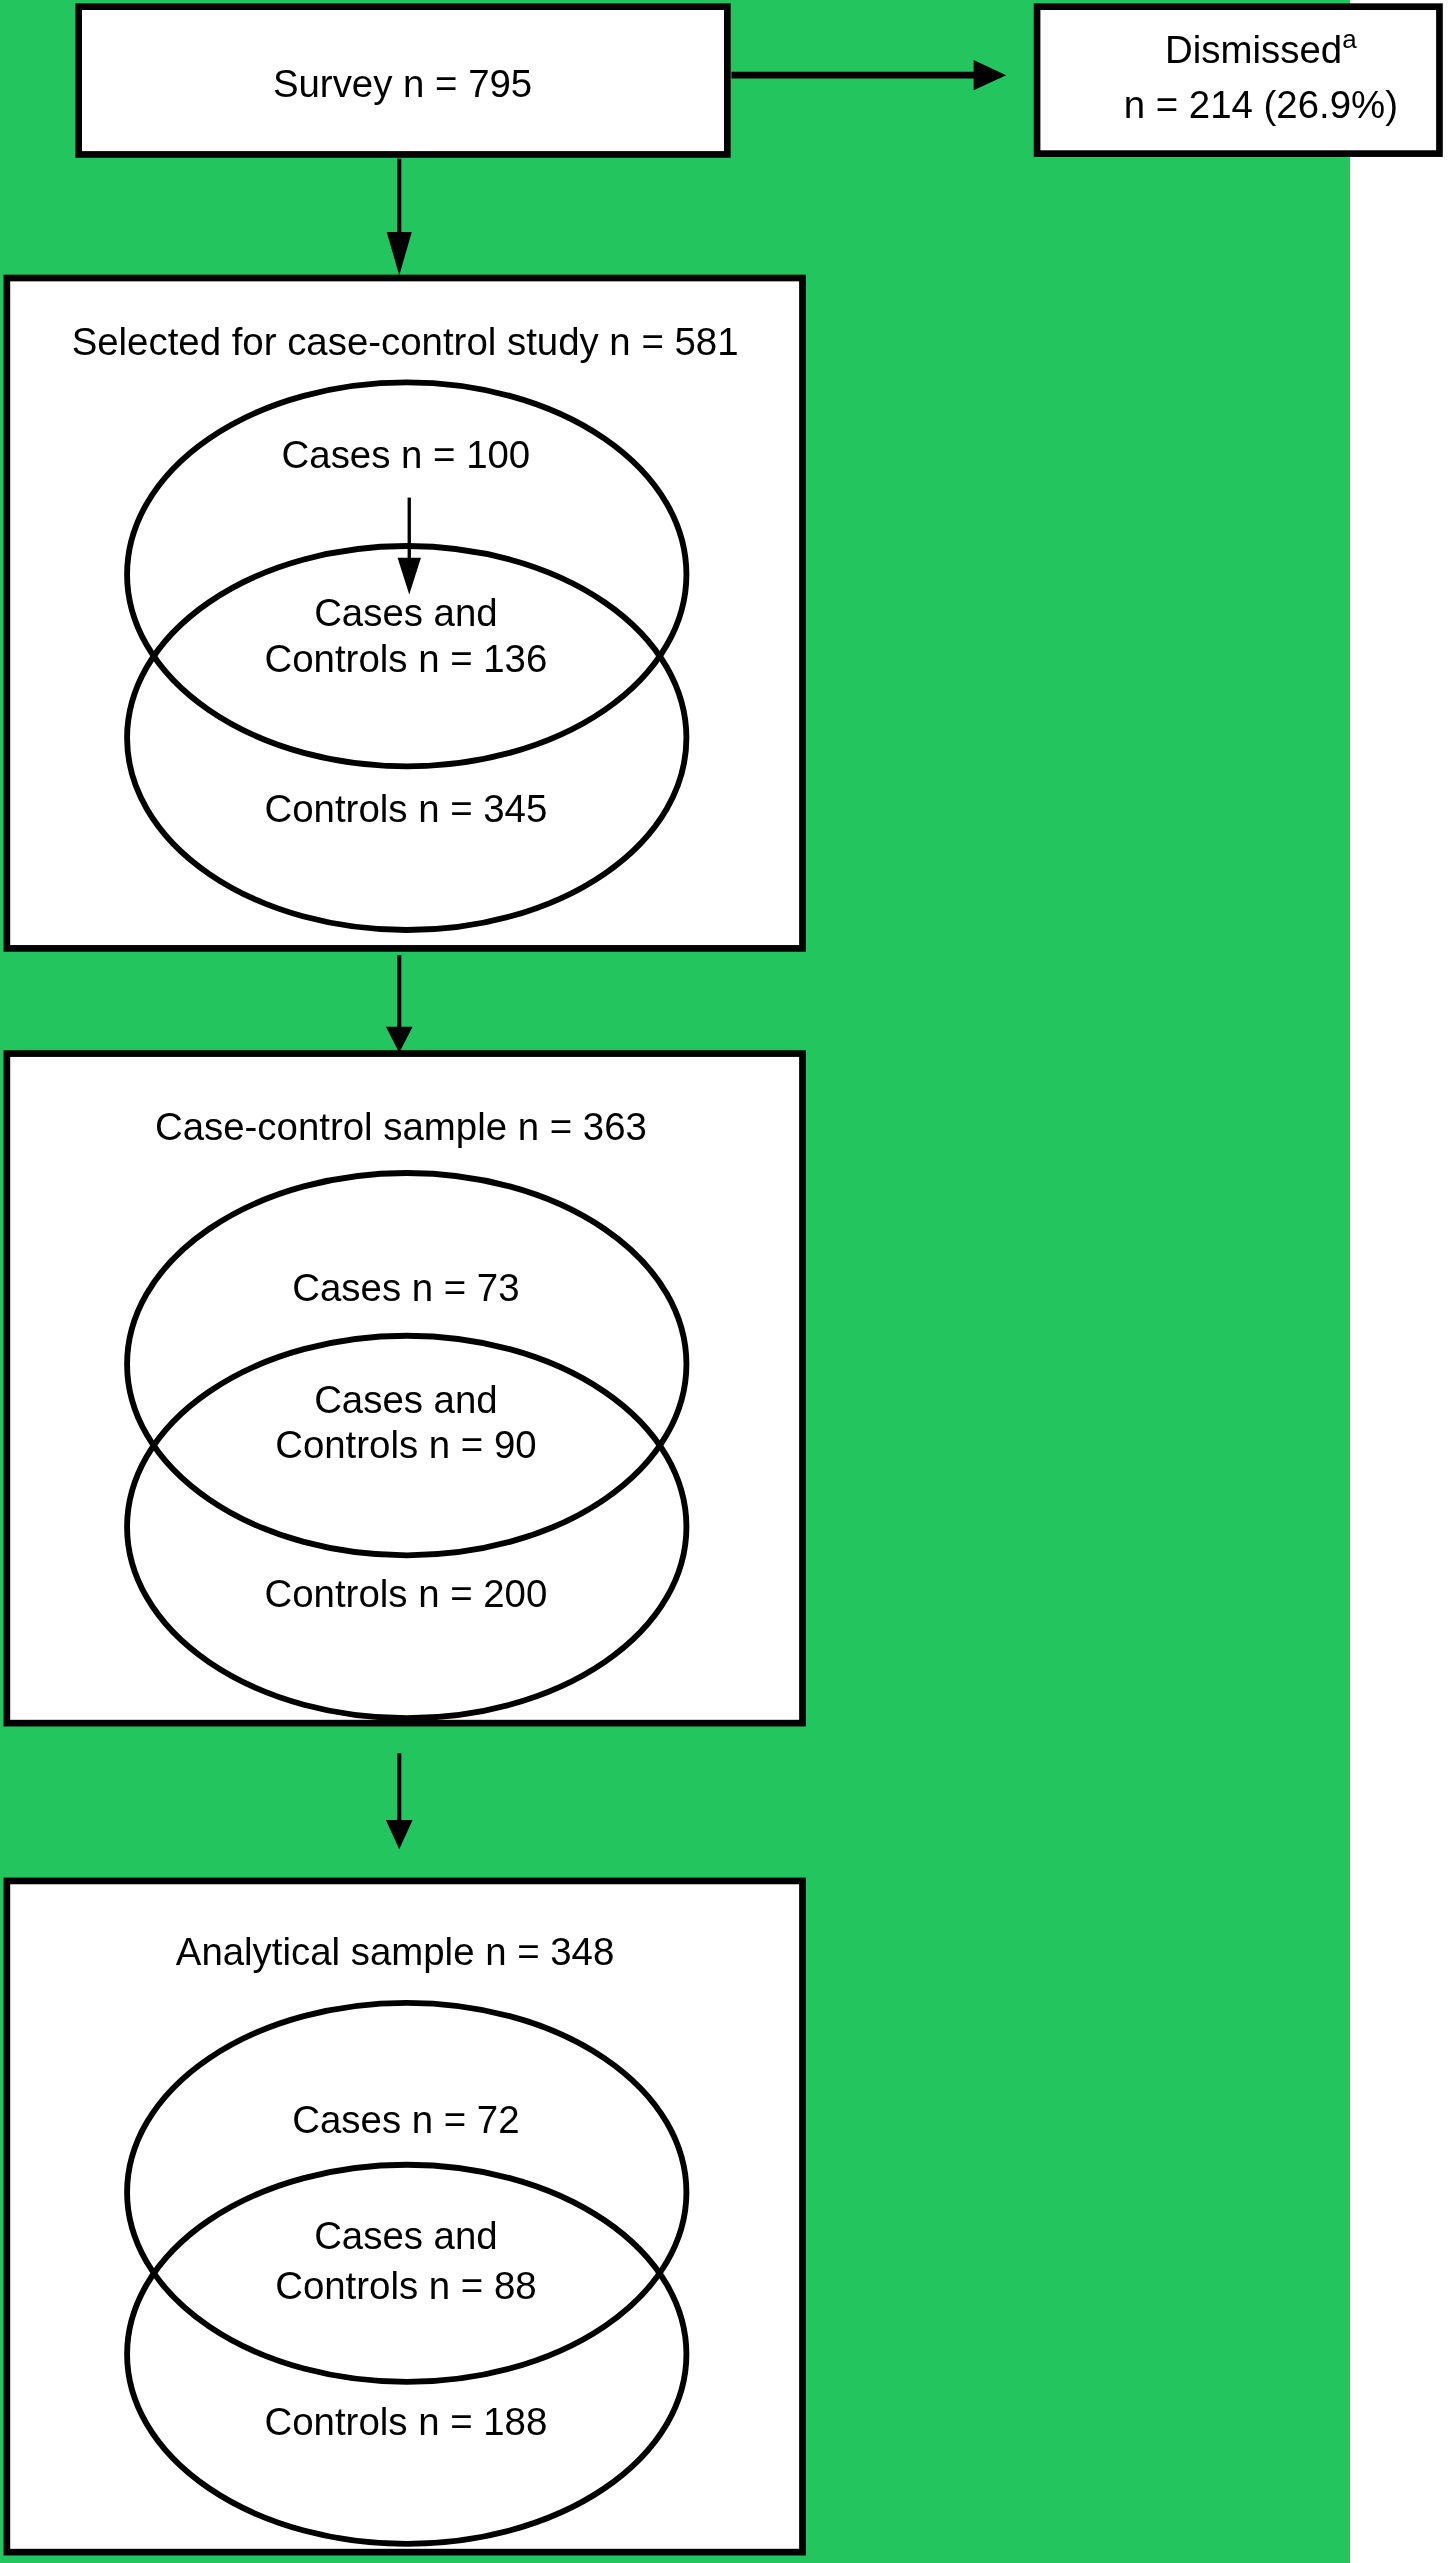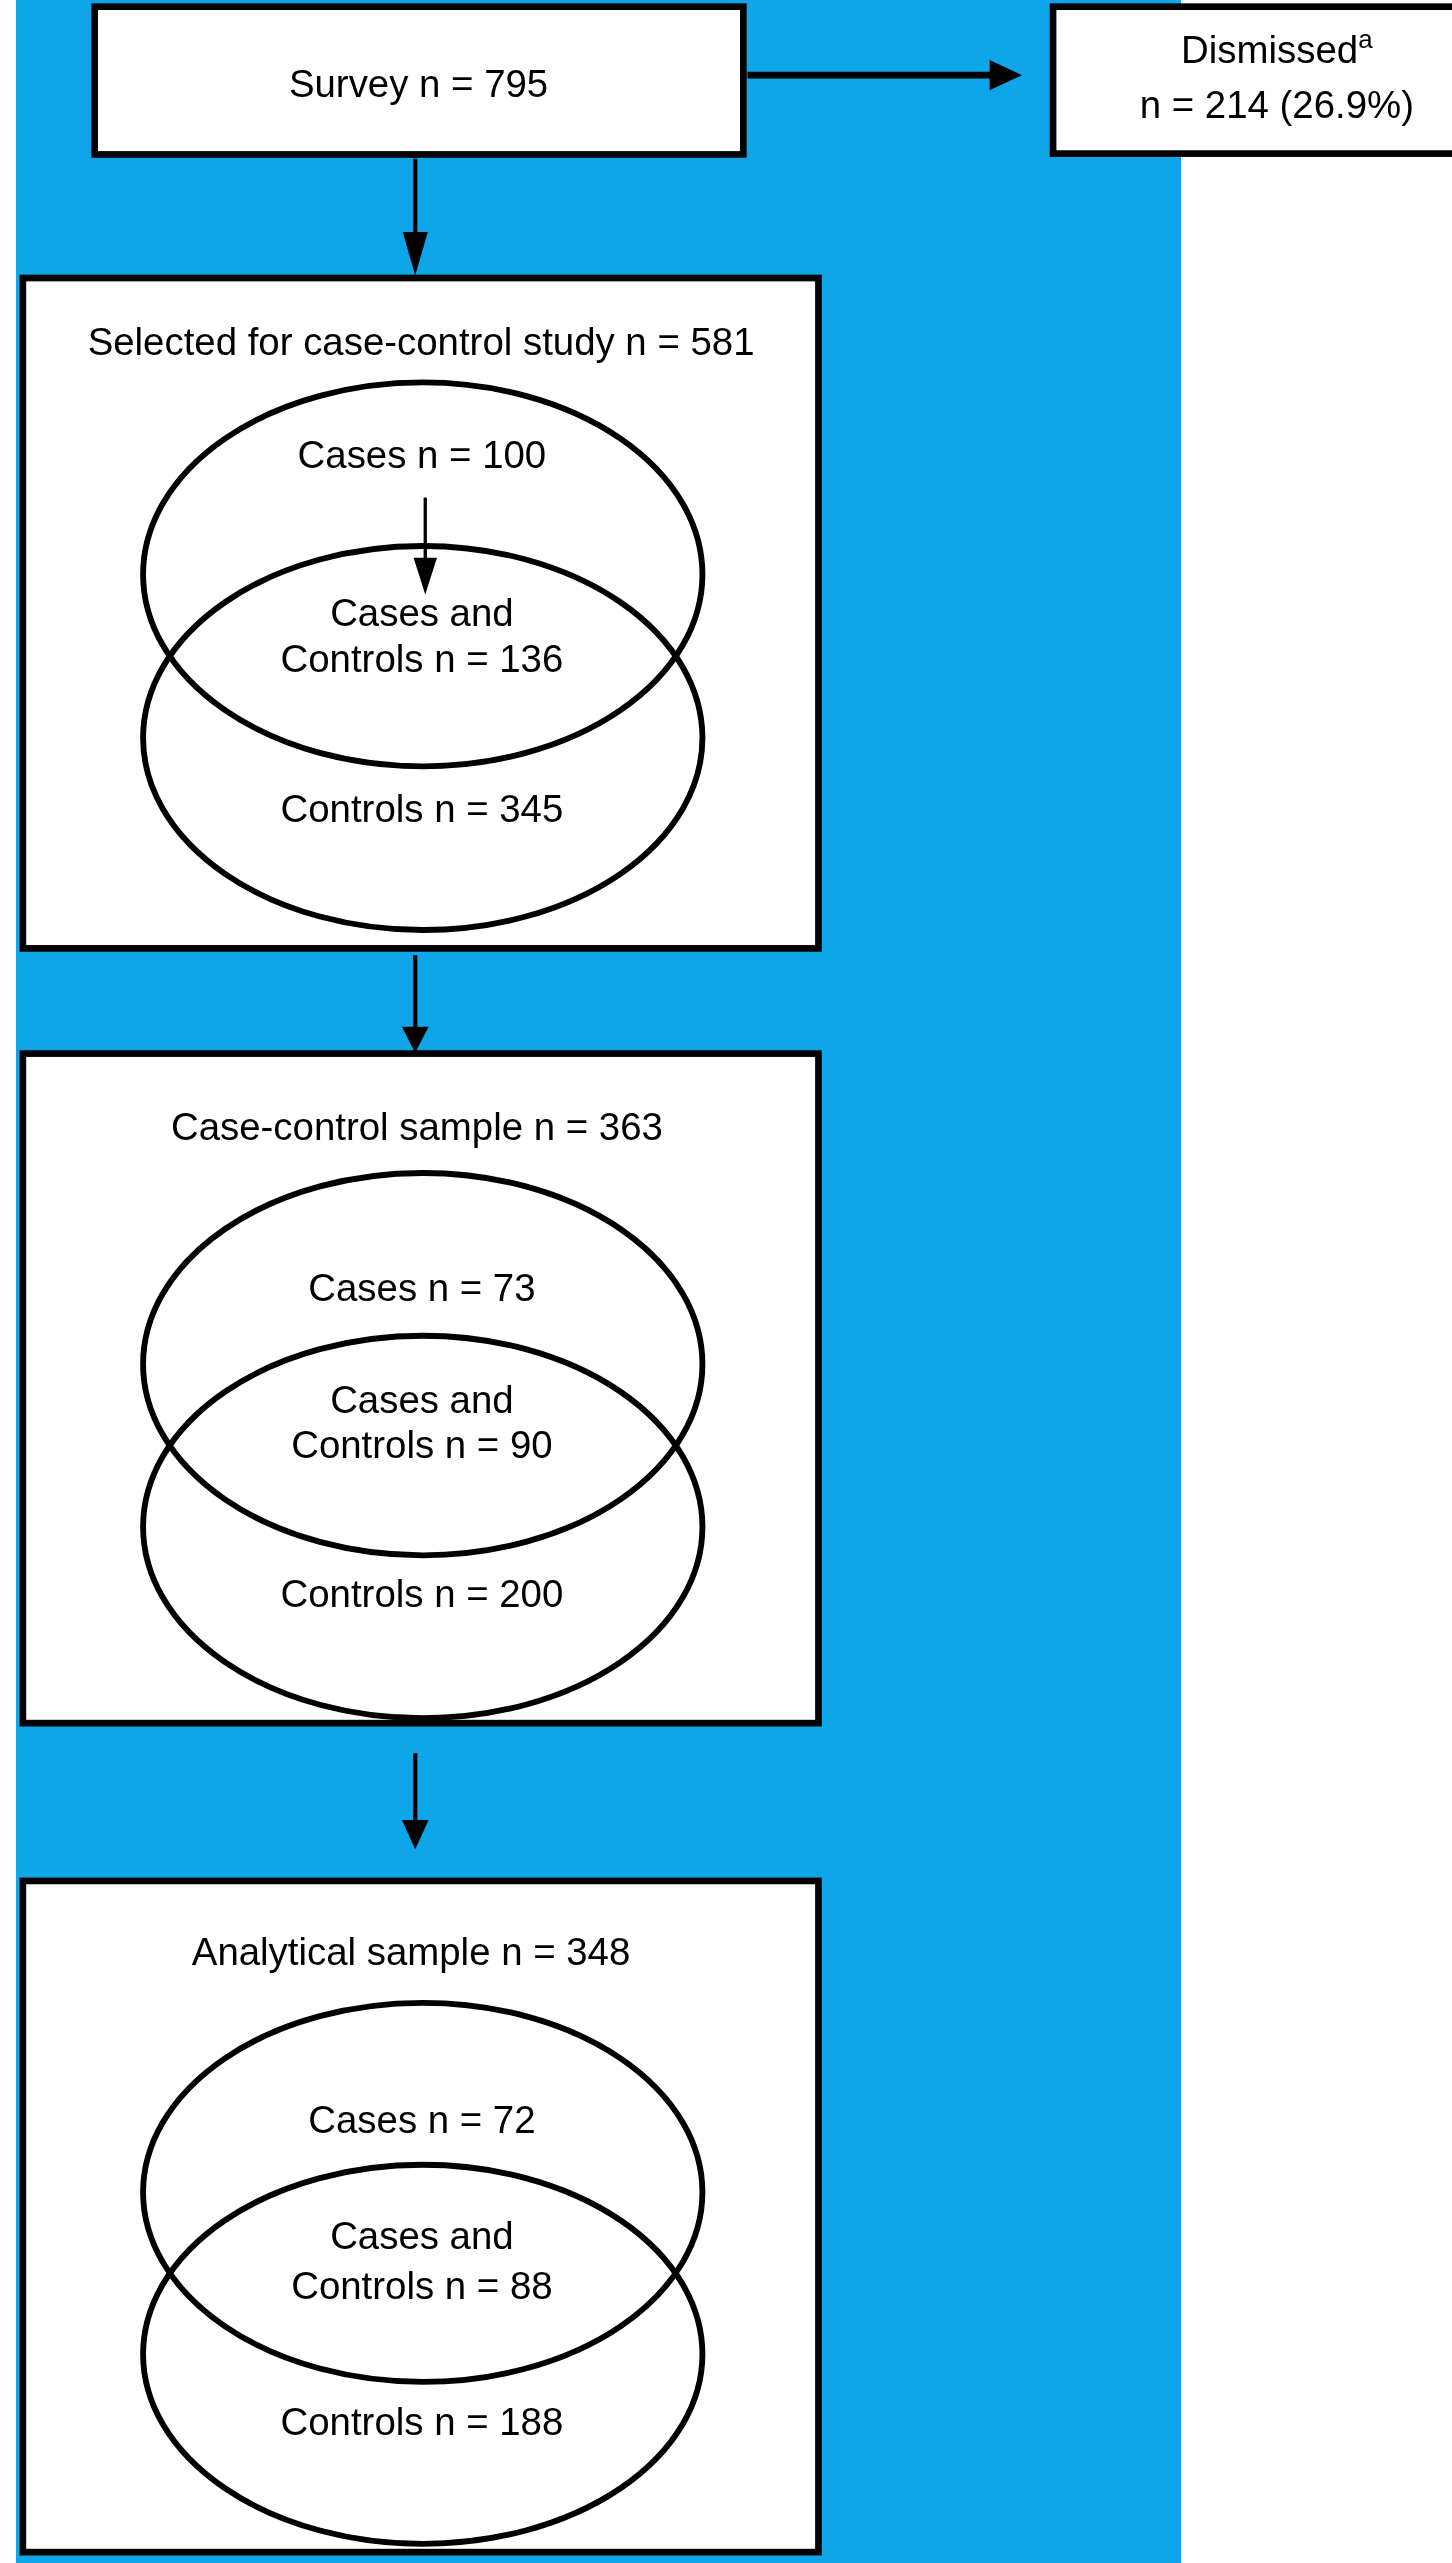--- a/index.html
+++ b/index.html
@@ -2,25 +2,24 @@
 <html style="font-size:13.4px"><head>
 <meta charset="utf-8">
 <style>
   html, body {
     margin: 0;
     padding: 0;
     background: #ffffff;
   }
   .canvas {
     position: relative;
-    width: 1165px;
+    width: 1350px;
     height: 2563px;
-    background: #0ea5e9;
+    background: #22c55e;
     font-family: "Liberation Sans", sans-serif;
-    margin-left: 16px;
   }
   svg { display: block; }
   .node-rect {
     fill: #ffffff;
     stroke: #000000;
     stroke-width: 8px;
   }
   .venn-ellipse {
     fill: none;
     stroke: #000000;

